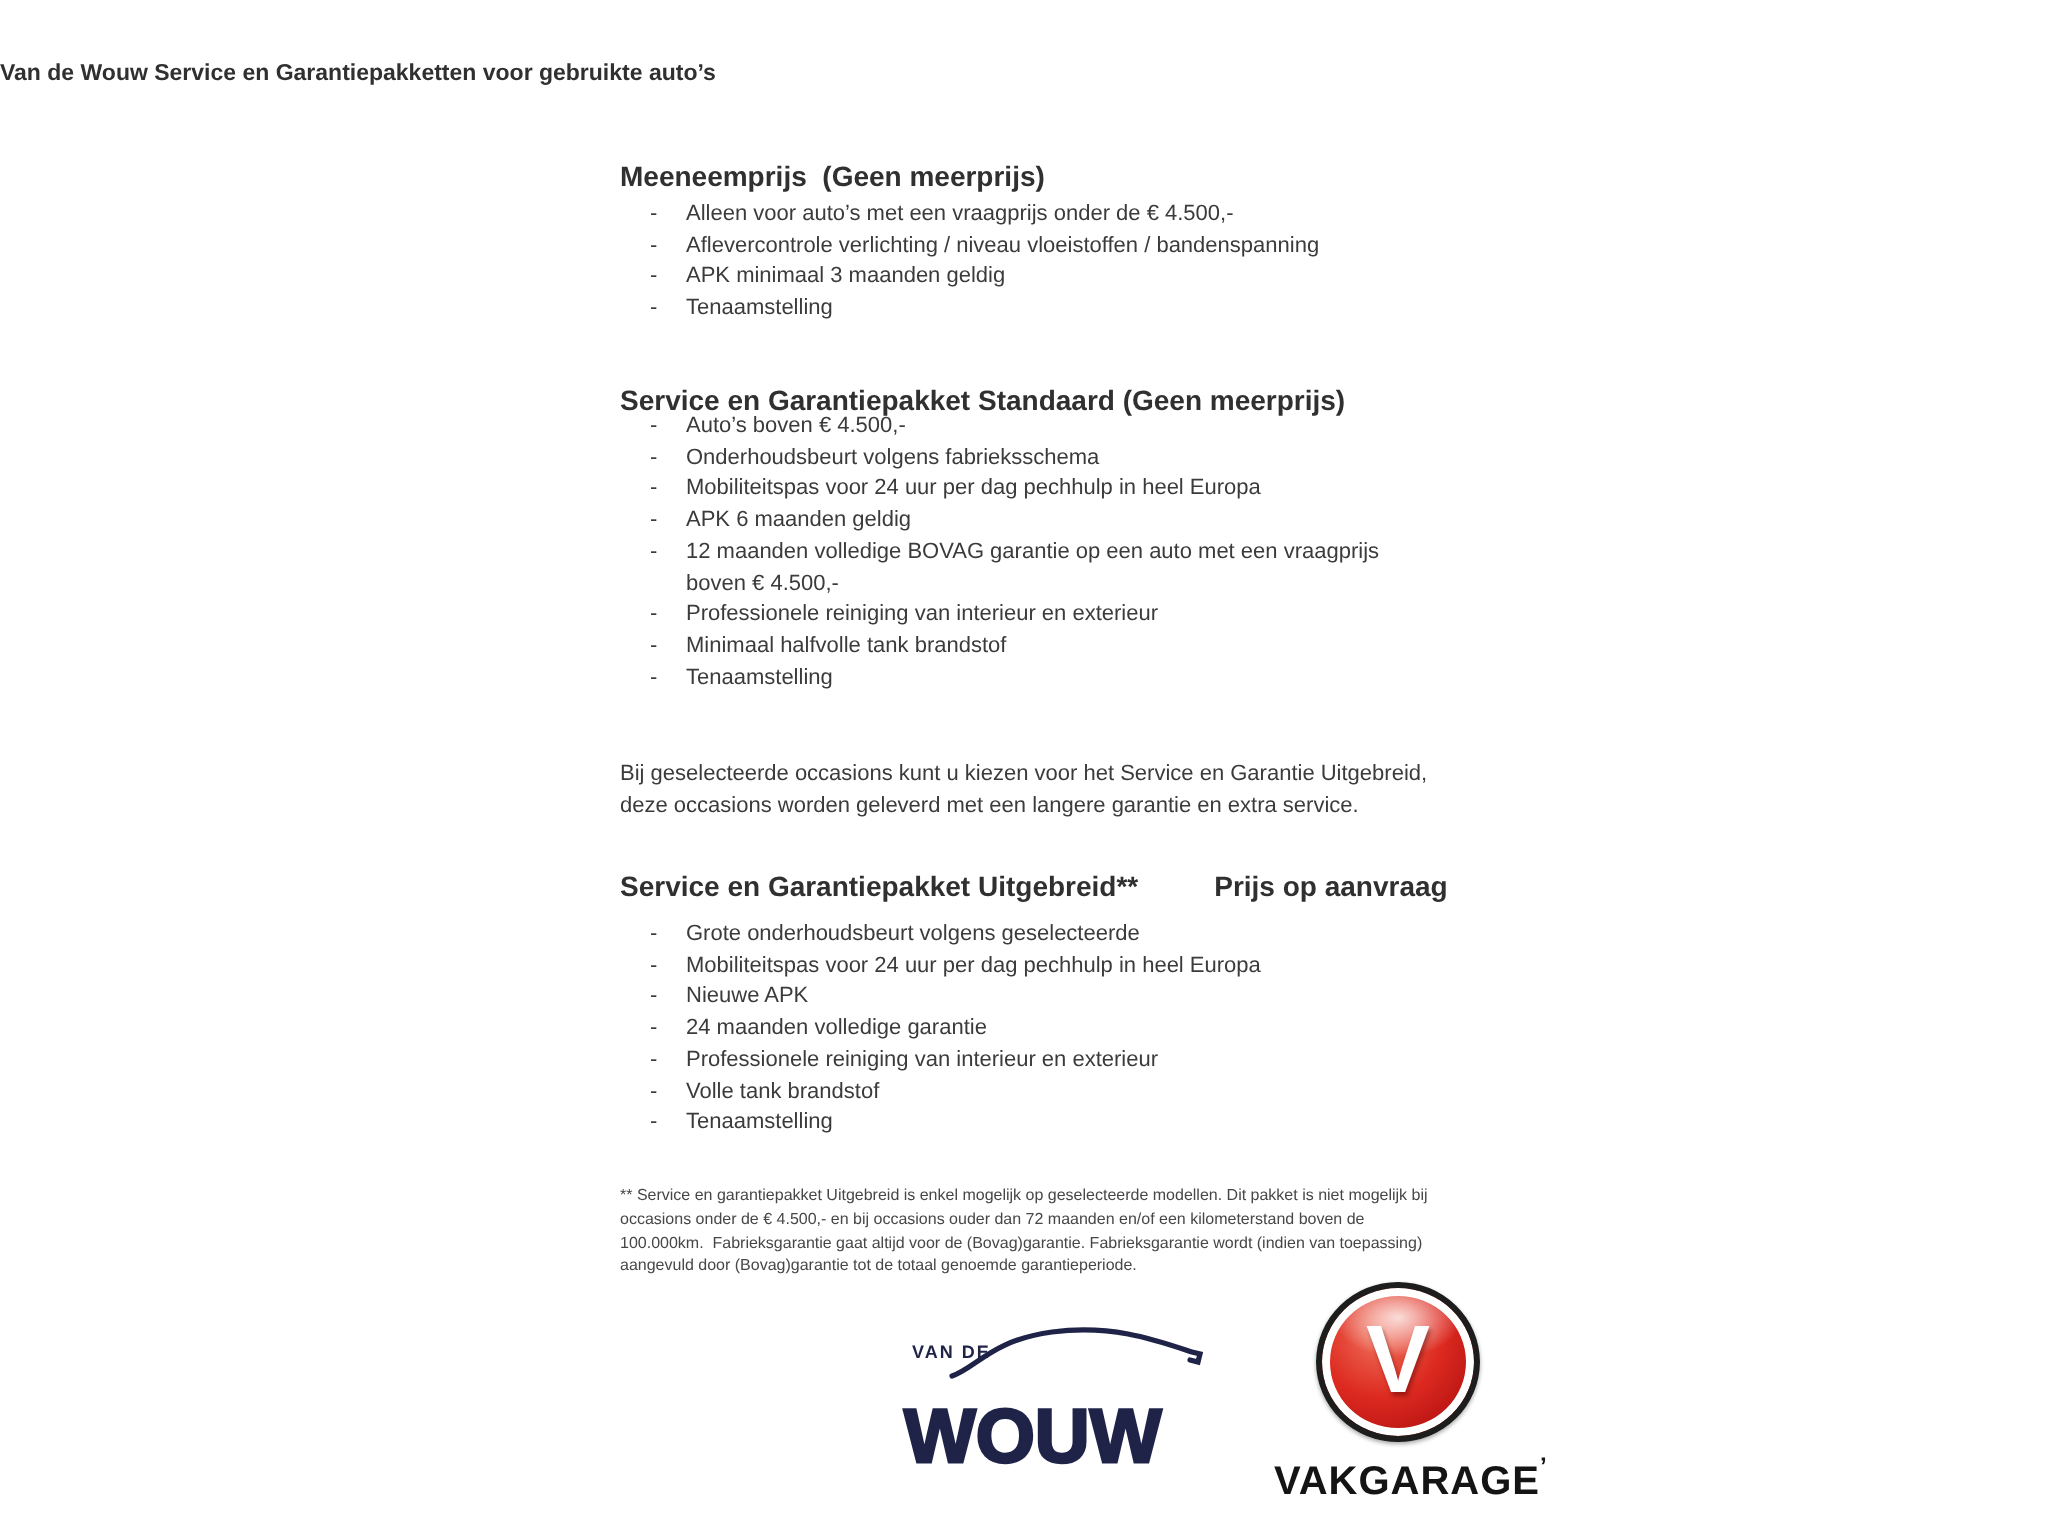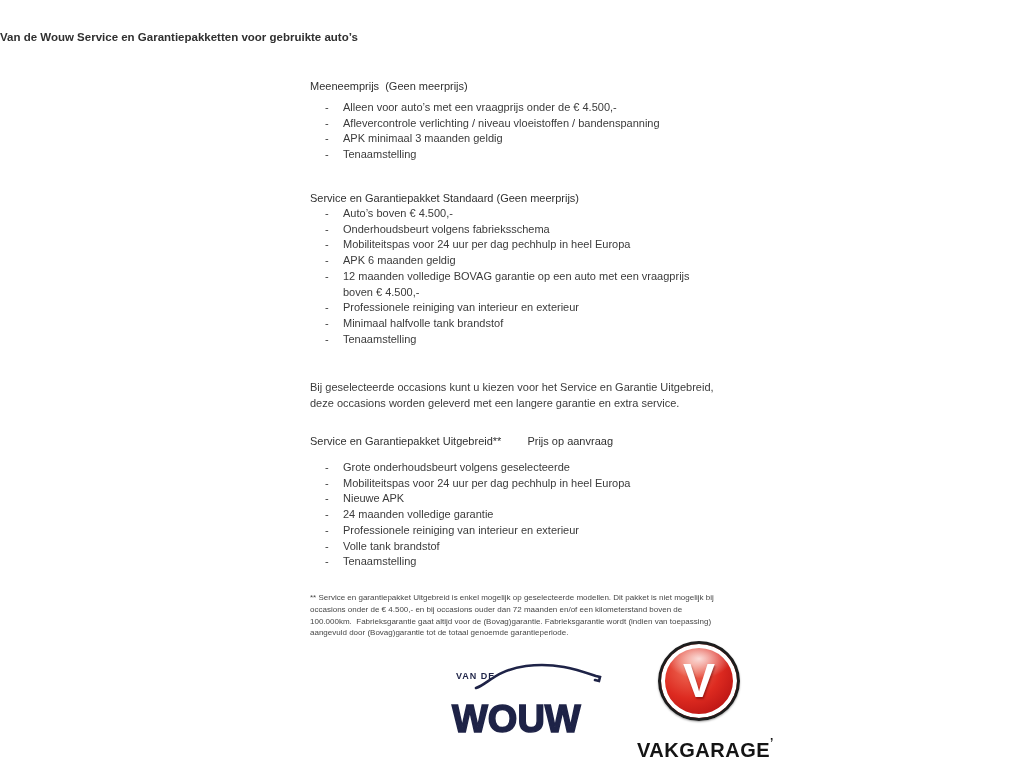--- a/index.html
+++ b/index.html
@@ -7,23 +7,23 @@
   .page {
     position:relative; width:1024px; height:768px; background:#ffffff;
     font-family:"Liberation Sans", sans-serif; color:#3b3b3b; overflow:hidden;
   }
   .title {
     position:absolute; top:31px; left:0; width:1024px; 
     font-size:11.5px; font-weight:bold; color:#303030; white-space:pre-wrap;
   }
   .h2 {
     position:absolute; left:310px; width:430px;
-    font-size:11px; font-weight:normal; color:#303030; white-space:pre-wrap;
+    font-size:14px; font-weight:bold; color:#303030; white-space:pre-wrap;
   }
-  .h2-row { display:flex; gap:26px; }
+  .h2-row { display:flex; gap:38px; }
   .list { position:absolute; left:310px; width:420px; }
   .li { display:flex; padding-left:15px; line-height:15.7px; font-size:11px; }
   .dash { width:18px; flex:0 0 18px; }
   .li-text { max-width:376px; }
   .para {
     position:absolute; left:310px; width:420px;
     font-size:11px; line-height:15.6px; color:#3b3b3b;
   }
   .footnote {
     position:absolute; left:310px; top:592px; width:412px;
@@ -52,21 +52,21 @@
     box-shadow: inset 0 0 0 4px #ffffff, 0 1px 2px rgba(0,0,0,0.35);
     background:
       radial-gradient(ellipse 60% 38% at 50% 20%, rgba(255,255,255,0.8), rgba(255,255,255,0) 70%),
       radial-gradient(circle at 38% 32%, #f0705a 0%, #dd2a20 45%, #b61212 80%, #8e0d0d 100%);
   }
   .vg-v {
     position:absolute; left:0; top:0; width:100%; height:74px; line-height:74px;
     font-size:48px; font-weight:bold; color:#ffffff;
     text-shadow:1px 2px 2px rgba(80,0,0,0.45);
   }
-  .vg-name { margin-top:15px; font-size:20px; font-weight:bold; color:#141414; letter-spacing:0.5px; }
+  .vg-name { margin-top:5px; font-size:20px; font-weight:bold; color:#141414; letter-spacing:0.5px; }
   .vg-accent { font-size:12px; vertical-align:10px; }
 </style>
 </head>
 <body>
 
 <div class="page">
 
   <div class="title">Van de Wouw Service en Garantiepakketten voor gebruikte auto’s</div>
 
   <div class="h2" style="top:80px">Meeneemprijs  (Geen meerprijs)</div>

